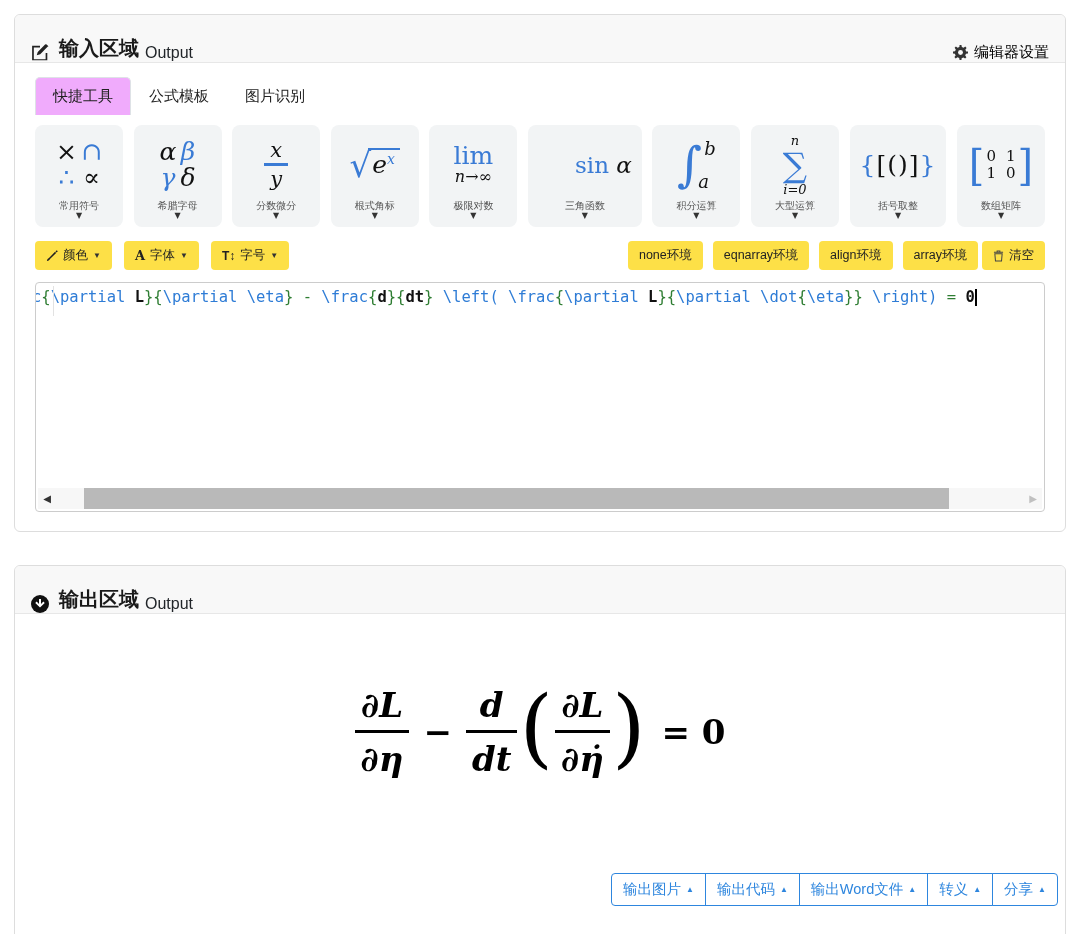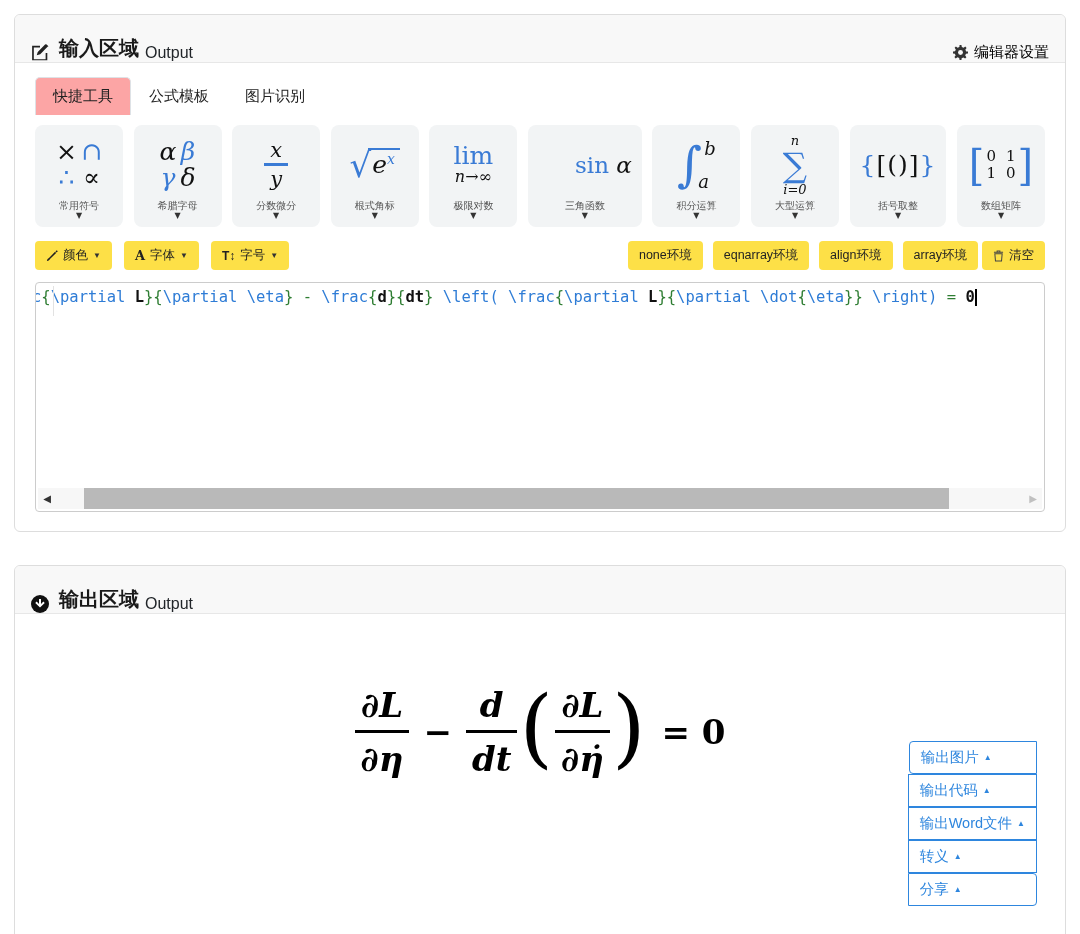--- a/index.html
+++ b/index.html
@@ -14,21 +14,21 @@
   .ph-title-en { font-size:16px; color:#212529; }
   .ph-right { margin-left:auto; display:flex; align-items:center; gap:6px; cursor:pointer; font-size:15px; color:#000000; }
   .hicon { display:inline-flex; align-items:center; }
 
   .input-panel { height:518px; }
   .panel-body { padding:14px 20px 0 20px; }
 
   
   .tabs { display:flex; }
   .tab { font-size:15px; color:#222; padding:9px 17px; cursor:pointer; border:1px solid transparent; border-bottom:none; border-radius:5px 5px 0 0; }
-  .tab.active { background:#fca5a5; border-color:#dee2e6; }
+  .tab.active { background:#f0abfc; border-color:#dee2e6; }
 
   
   .symbols { display:flex; justify-content:space-between; margin-top:10px; }
   .sym-btn { background:#f2f4f5; border-radius:8px; min-width:88px; height:102px; padding:8px 10px 6px 10px;
     display:flex; flex-direction:column; align-items:center; justify-content:flex-end; cursor:pointer; }
   .sym-display { flex:1; display:flex; align-items:center; justify-content:center;
     font-family:"DejaVu Serif",serif; color:#111; }
   .sym-cap { font-size:10px; color:#555; margin-top:4px; line-height:1.1;
     font-family:"Liberation Sans",sans-serif; }
   .sym-caret { font-size:8px; color:#333; line-height:1.2; font-family:"DejaVu Sans",sans-serif; }
@@ -91,21 +91,21 @@
   .eq-wrap { height:100%; display:flex; align-items:center; justify-content:center; padding-bottom:70px; }
   .eq { font-family:"DejaVu Serif",serif; font-size:34px; font-weight:bold; color:#000;
     display:flex; align-items:center; }
   .frac { display:inline-flex; flex-direction:column; align-items:center; font-style:italic; }
   .frac .num { padding:0 6px 5px 6px; }
   .frac .den { border-top:3px solid #000; padding:6px 6px 0 6px; }
   .eq .op { margin:0 14px; font-style:normal; }
   .eq .paren { font-size:86px; font-weight:500; line-height:0; transform:scaleY(1.0); margin:0 2px; padding-bottom:10px;}
   .eq .tail { margin-left:14px; font-style:normal; }
 
-  .actions { position:absolute; right:28px; bottom:14px; display:flex;flex-direction:column; }
+  .actions { position:absolute; right:7px; bottom:14px; display:flex; }
   .act-btn { border:1px solid #2e86de; color:#2e86de; background:#fff; font-size:14.5px;
     padding:6px 11px; display:inline-flex; align-items:center; gap:5px; cursor:pointer; margin-left:-1px;
     font-family:"Liberation Sans",sans-serif; }
   .act-btn:first-child { border-radius:4px 0 0 4px; margin-left:0; }
   .act-btn:last-child { border-radius:0 4px 4px 0; }
   .act-btn .caret { font-size:8px; }
 </style>
 </head>
 <body>
 

